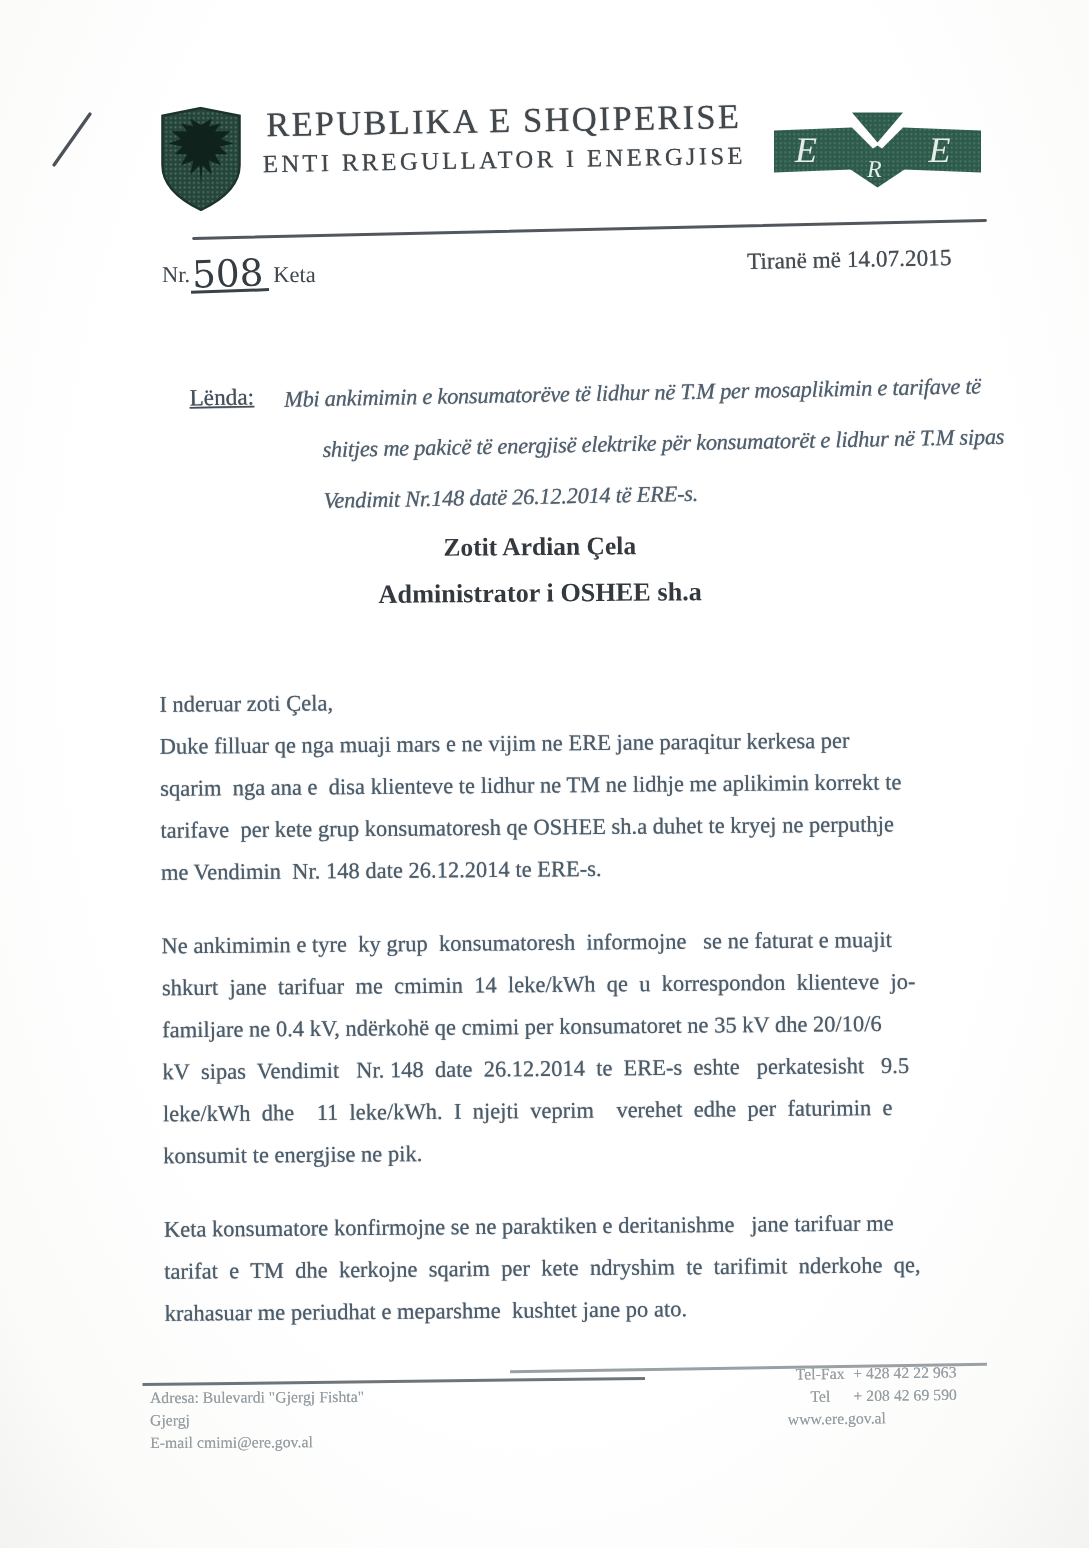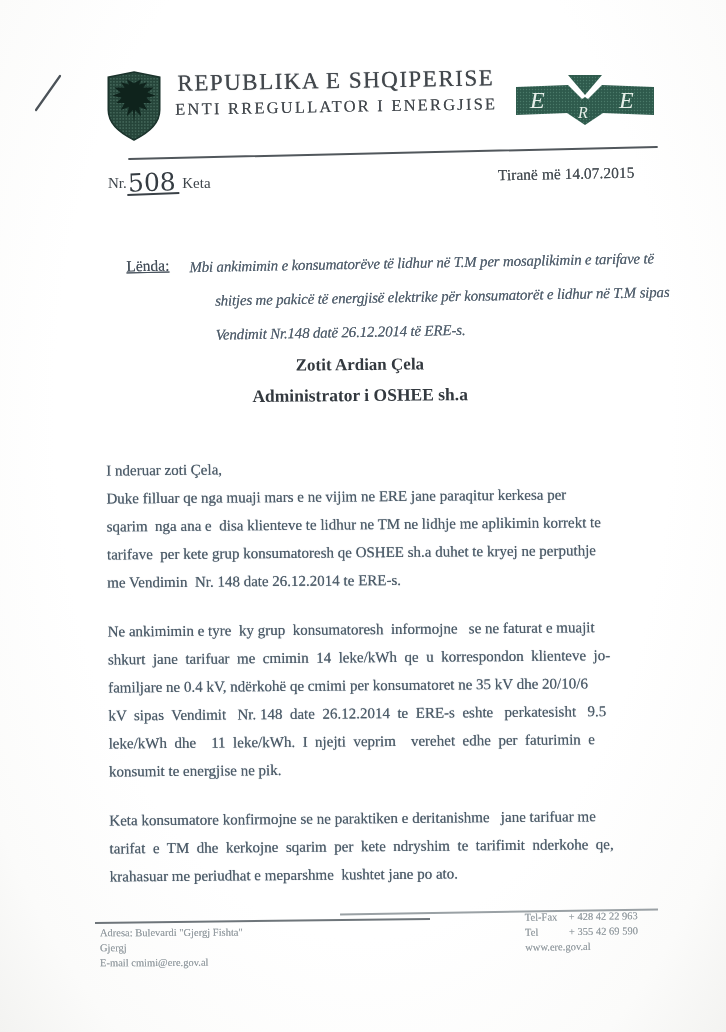--- a/index.html
+++ b/index.html
@@ -96,21 +96,21 @@
   .footer-left{
     left:100px;top:925px;transform:rotate(-0.3deg);
     font-size:10.5px;line-height:15px;color:#959da2;
     text-shadow:0 0 .4px #a7aeb2;
   }
   .footer-right{
     left:525px;top:909px;transform:rotate(-0.8deg);
     font-size:10.5px;line-height:15px;color:#959da2;
     text-shadow:0 0 .4px #a7aeb2;
   }
-  .contact-label{display:inline-block;width:44px;}
+  .contact-label{display:inline-block;width:44px;text-align:center;}
 </style>
 </head>
 <body>
 
 <div class="page">
 
   <svg class="abs slash-mark" viewBox="0 0 44 46">
     <line x1="8" y1="40" x2="32" y2="6" stroke="#4b5258" stroke-width="2.2" stroke-linecap="round"></line>
   </svg>
 
@@ -189,17 +189,17 @@
   <div class="abs footer-rule-dark"></div>
 
   <div class="abs footer-left">
     <div class="pre">Adresa: Bulevardi "Gjergj Fishta"</div>
     <div class="pre">Gjergj</div>
     <div class="pre">E-mail cmimi@ere.gov.al</div>
   </div>
 
   <div class="abs footer-right">
     <div><span class="contact-label">Tel-Fax</span><span>+ 428 42 22 963</span></div>
-    <div><span class="contact-label">Tel</span><span>+ 355 42 69 590</span></div>
+    <div><span class="contact-label">Tel</span><span>+ 208 42 69 590</span></div>
     <div>www.ere.gov.al</div>
   </div>
 
 </div>
 
 </body></html>

